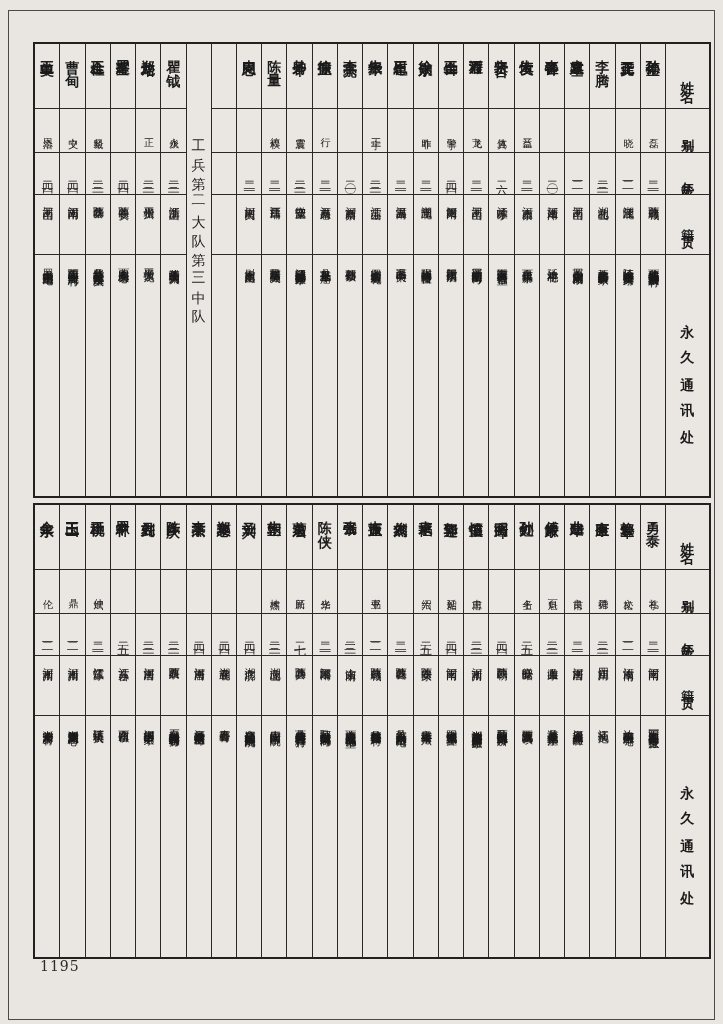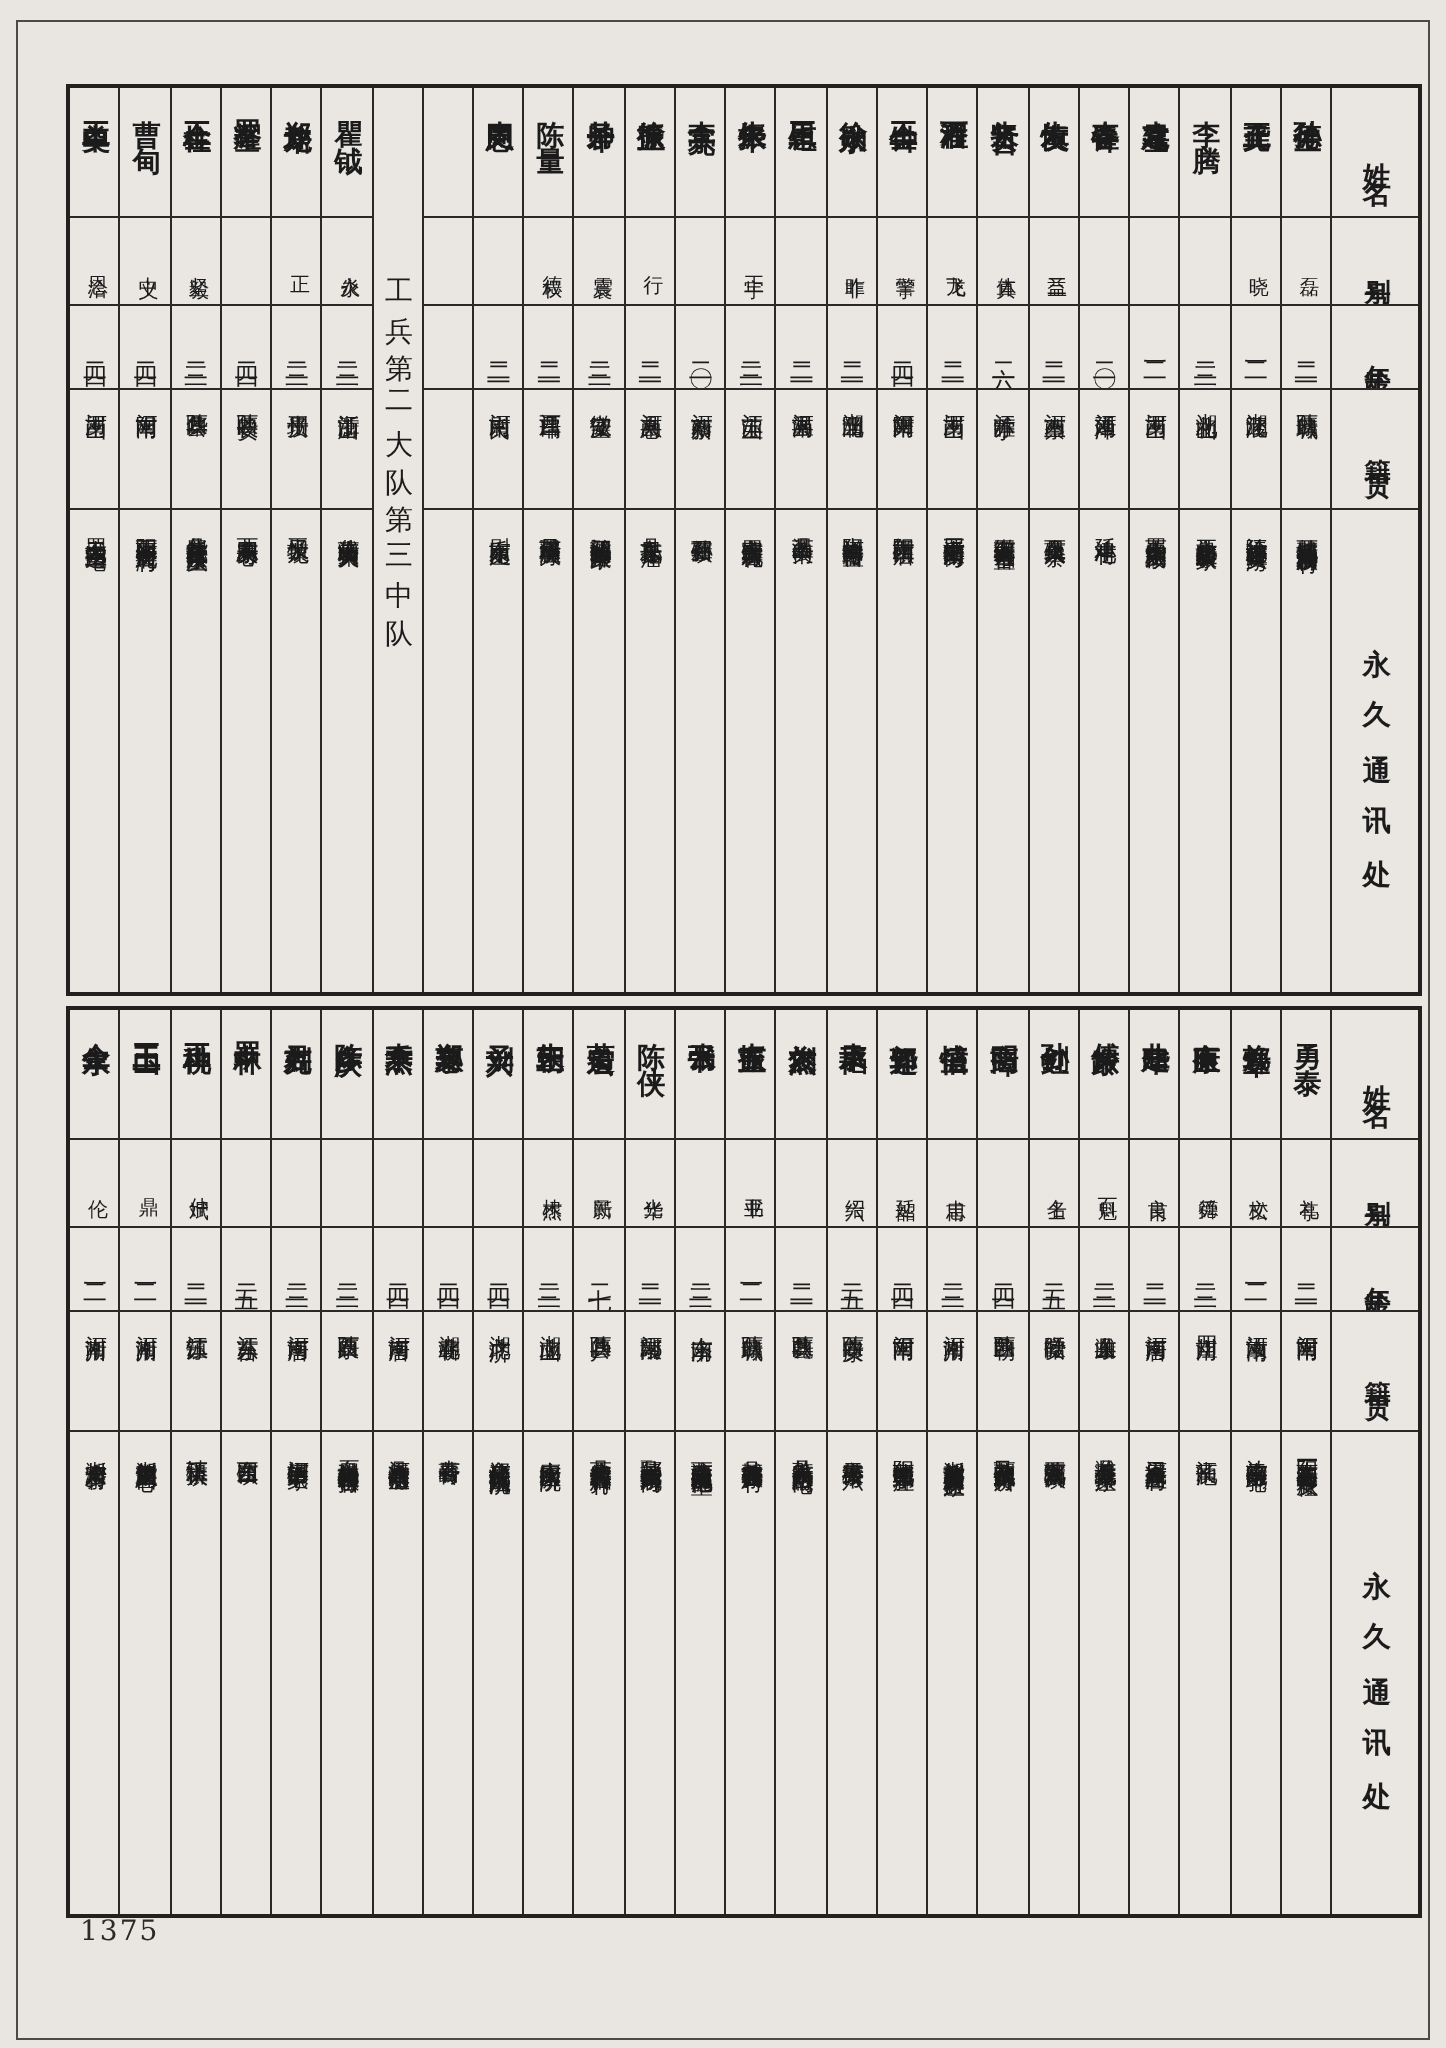--- a/index.html
+++ b/index.html
@@ -942,13 +942,13 @@
       </div>
       <div class="cell cell-native">
         <span class="vtext">河南淅川</span>
       </div>
       <div class="cell cell-address">
         <span class="vtext">淅川宋湾乡全寨村</span>
       </div>
     </div>
   </div>
 
-<div class="page-number">1375</div>
+<div class="page-number">1195</div>
 
 </body></html>

